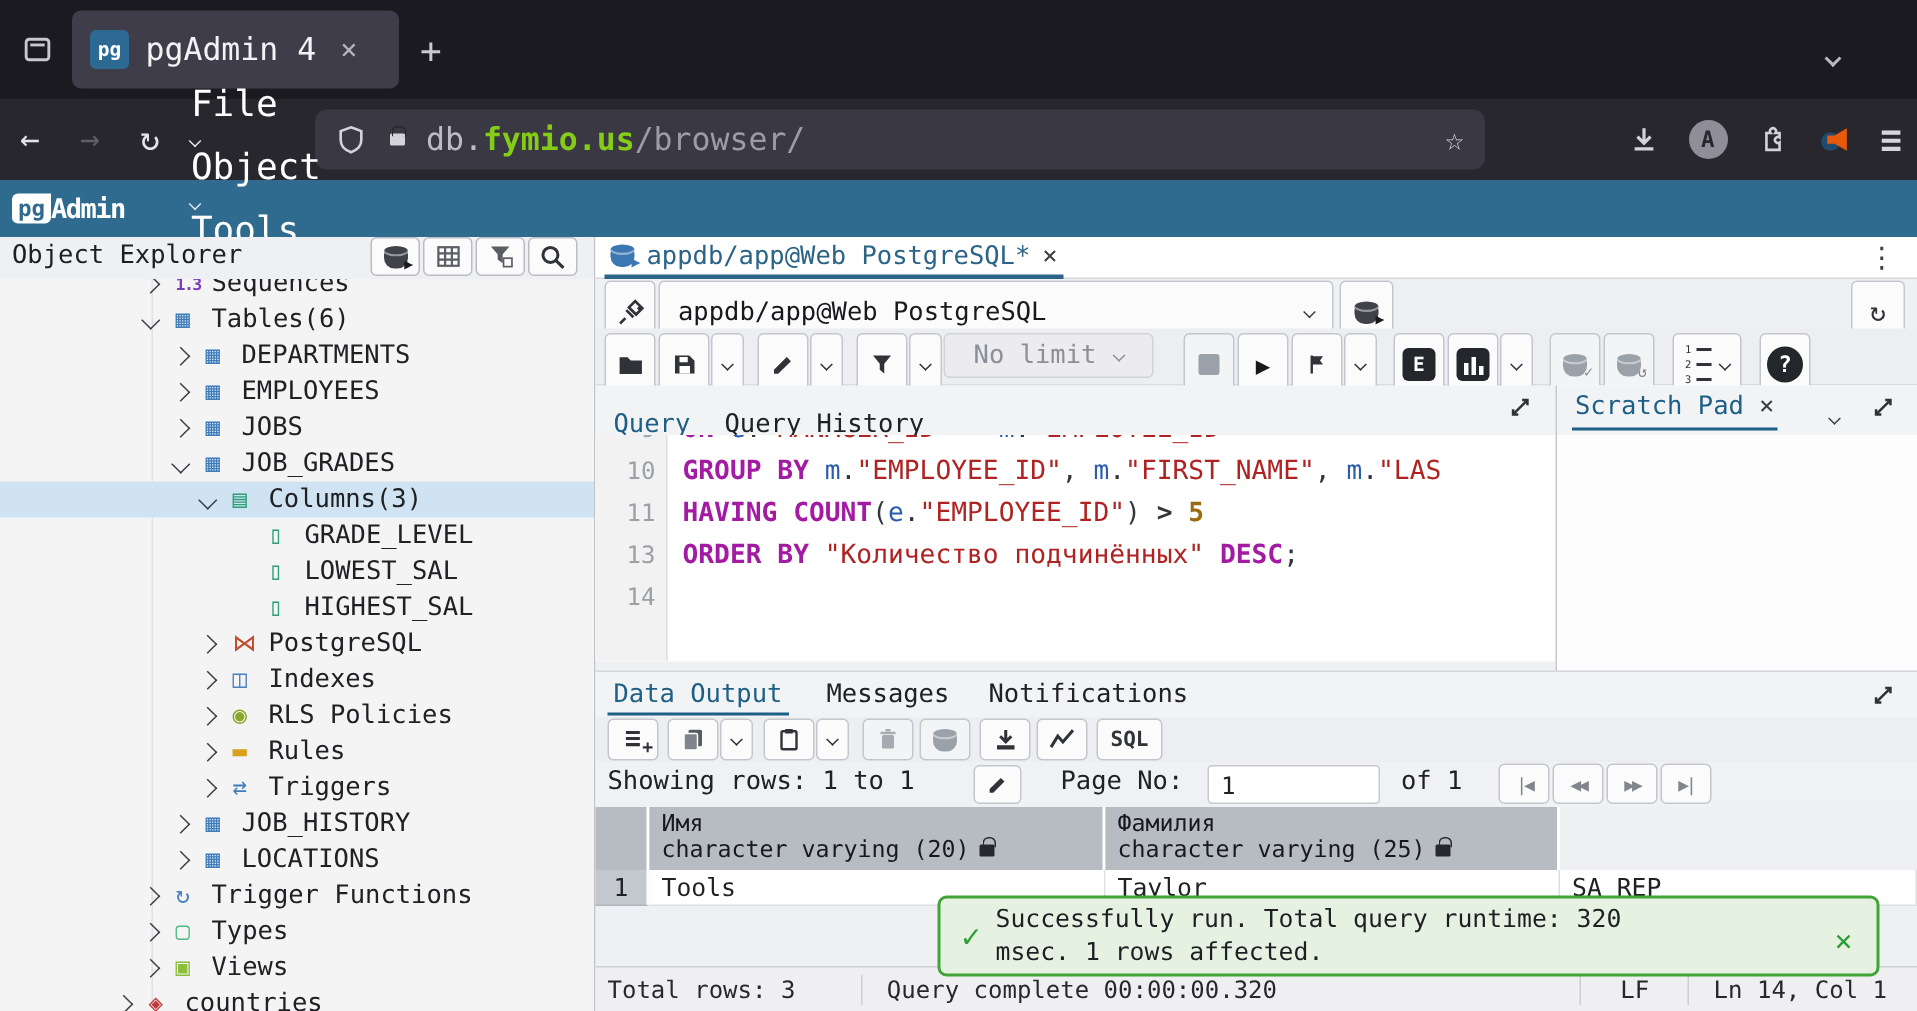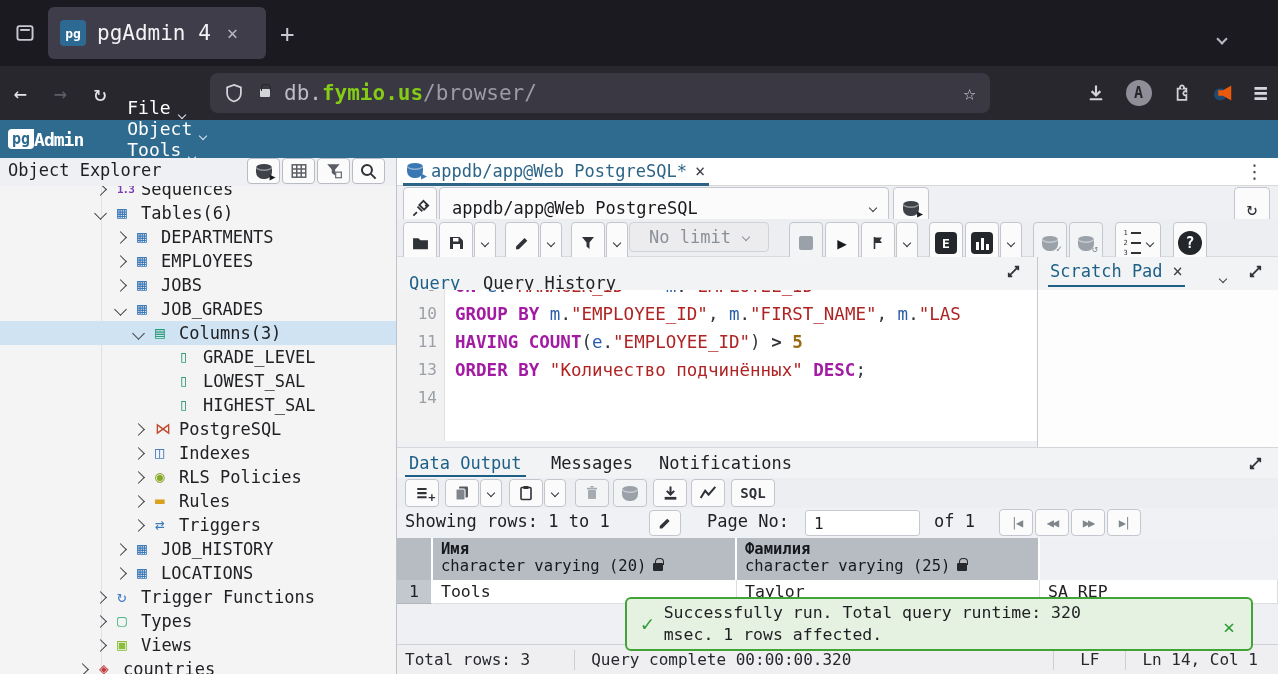--- a/index.html
+++ b/index.html
@@ -36,21 +36,21 @@
     font-size:15px; display:flex; align-items:center; justify-content:center; }
   .burger { color:#d6d5dd; font-size:24px; font-weight:bold; }
 
   
   .pgbar { position:absolute; left:0; top:120px; width:100%; height:38px; background:#2f6b8f;
     display:flex; align-items:center; color:#fff; }
   .pglogo { display:flex; align-items:center; margin-left:8px; }
   .pglogo .pg { background:#fff; color:#2f6b8f; font-weight:bold; font-size:15px; padding:1px 4px;
     border-radius:4px 0 4px 4px; }
   .pglogo .adm { font-weight:bold; font-size:18px; letter-spacing:-1px; }
-  .menu-item { display:flex; align-items:flex-end; gap:8px; font-size:18px; margin-left:44px; }
+  .menu-item { display:flex; align-items:flex-start; gap:8px; font-size:24px; margin-left:44px;flex-direction:column; }
   .menu-item .chv { color:#dfe8ee; }
   .pg-user { position:absolute; right:18px; display:flex; align-items:center; gap:6px; font-size:18px; }
 
   
   .workspace { position:absolute; left:0; top:158px; width:100%; height:516px; background:#eef0f3; }
   .explorer { position:absolute; left:0; top:0; width:397px; height:516px; background:#f4f4f5;
     border-right:1px solid #bfc3c9; overflow:hidden; }
   .exp-head { position:absolute; left:0; top:0; width:100%; height:28px; background:#eef0f3; }
   .exp-title { position:absolute; left:8px; top:2px; font-size:17px; color:#1d1f23; }
   .exp-btns { position:absolute; left:247px; top:0; display:flex; gap:2px; }
@@ -150,21 +150,21 @@
     font-size:17px; color:#202124; }
   .pag-input { position:absolute; left:408px; top:2px; width:115px; height:26px; background:#fff;
     border:1px solid #c6cad0; border-radius:3px; font-size:16px; padding-left:8px;
     font-family:inherit; color:#202124; }
   .pagbtns { position:absolute; left:602px; top:1px; display:flex; gap:2px; }
   .pagbtns .btn { width:34px; height:27px; font-size:12px; color:#81868d; letter-spacing:-2px; }
 
   .grid { position:absolute; left:0; top:380px; width:100%; }
   .ghead { display:flex; height:42px; }
   .gh { background:#b7bbc2; border-right:2px solid #fff; padding:3px 8px; color:#17191c; }
-  .gh .nm { font-size:15.5px; font-weight:bold; line-height:17px; }
+  .gh .nm { font-size:15.5px; font-weight:normal; line-height:17px; }
   .gh .ty { font-size:15.5px; line-height:17px; display:flex; align-items:center; }
   .gcorner { width:36px; flex:none; }
   .grow { display:flex; height:24px; font-size:16.5px; color:#202124; }
   .gnum { width:36px; flex:none; background:#c3c7ce; border-right:2px solid #fff; border-bottom:1px solid #b2b6bd;
     text-align:center; line-height:24px; }
   .gcell { line-height:24px; padding:0 8px; background:#fff; border-right:1px solid #dcdee2;
     border-bottom:1px solid #dcdee2; white-space:nowrap; overflow:hidden; }
   .lck { position:relative; display:inline-block; width:10px; height:8px; background:#26282c;
     border-radius:1px; margin-left:7px; flex:none; }
   .lck::before { content:""; position:absolute; left:1.2px; top:-5px; width:7.5px; height:6px;

